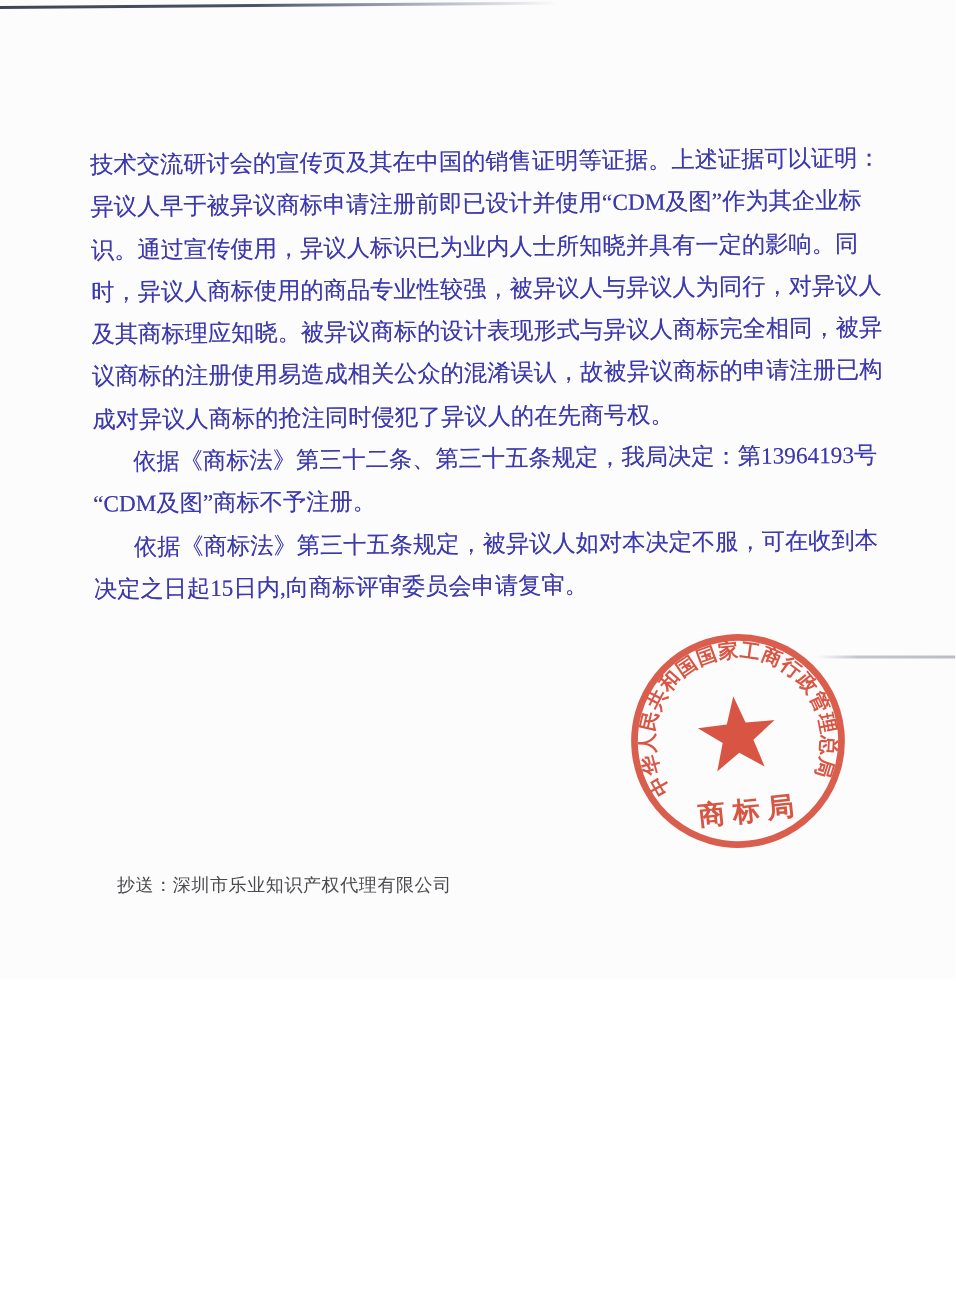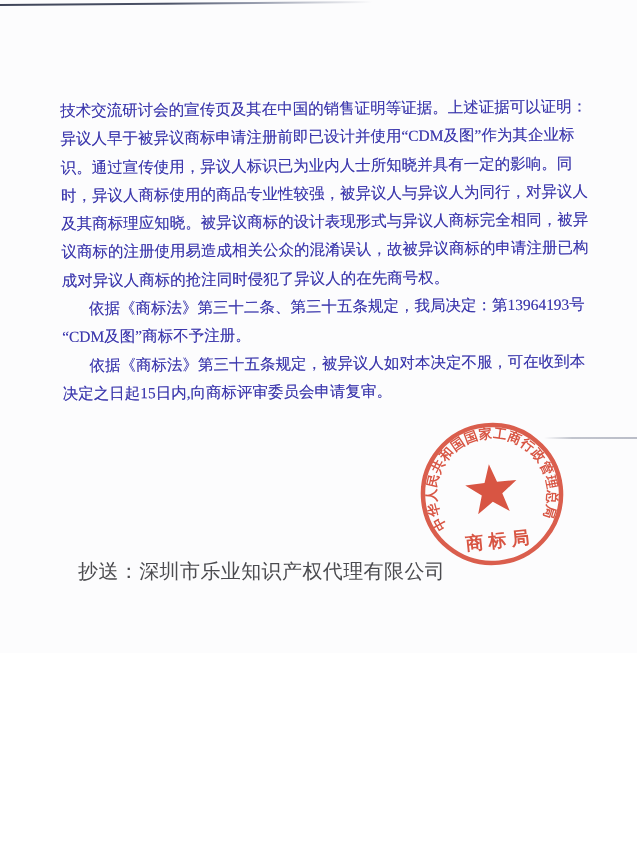--- a/index.html
+++ b/index.html
@@ -52,23 +52,23 @@
   .stamp-date{
     position:absolute;left:429px;top:487px;
     color:var(--date-ink);
     font-size:17px;
     letter-spacing:.3px;
     white-space:nowrap;
     mix-blend-mode:multiply;
     z-index:3;
   }
   .cc-line{
-    position:absolute;left:78px;top:558px;
+    position:absolute;left:78px;top:582px;
     color:var(--cc-ink);
-    font-size:20px;
+    font-size:12px;
     letter-spacing:.4px;
     white-space:nowrap;
   }
 </style>
 </head>
 <body>
 
 <div class="page">
 
   <div class="artifact-top-line"></div>

